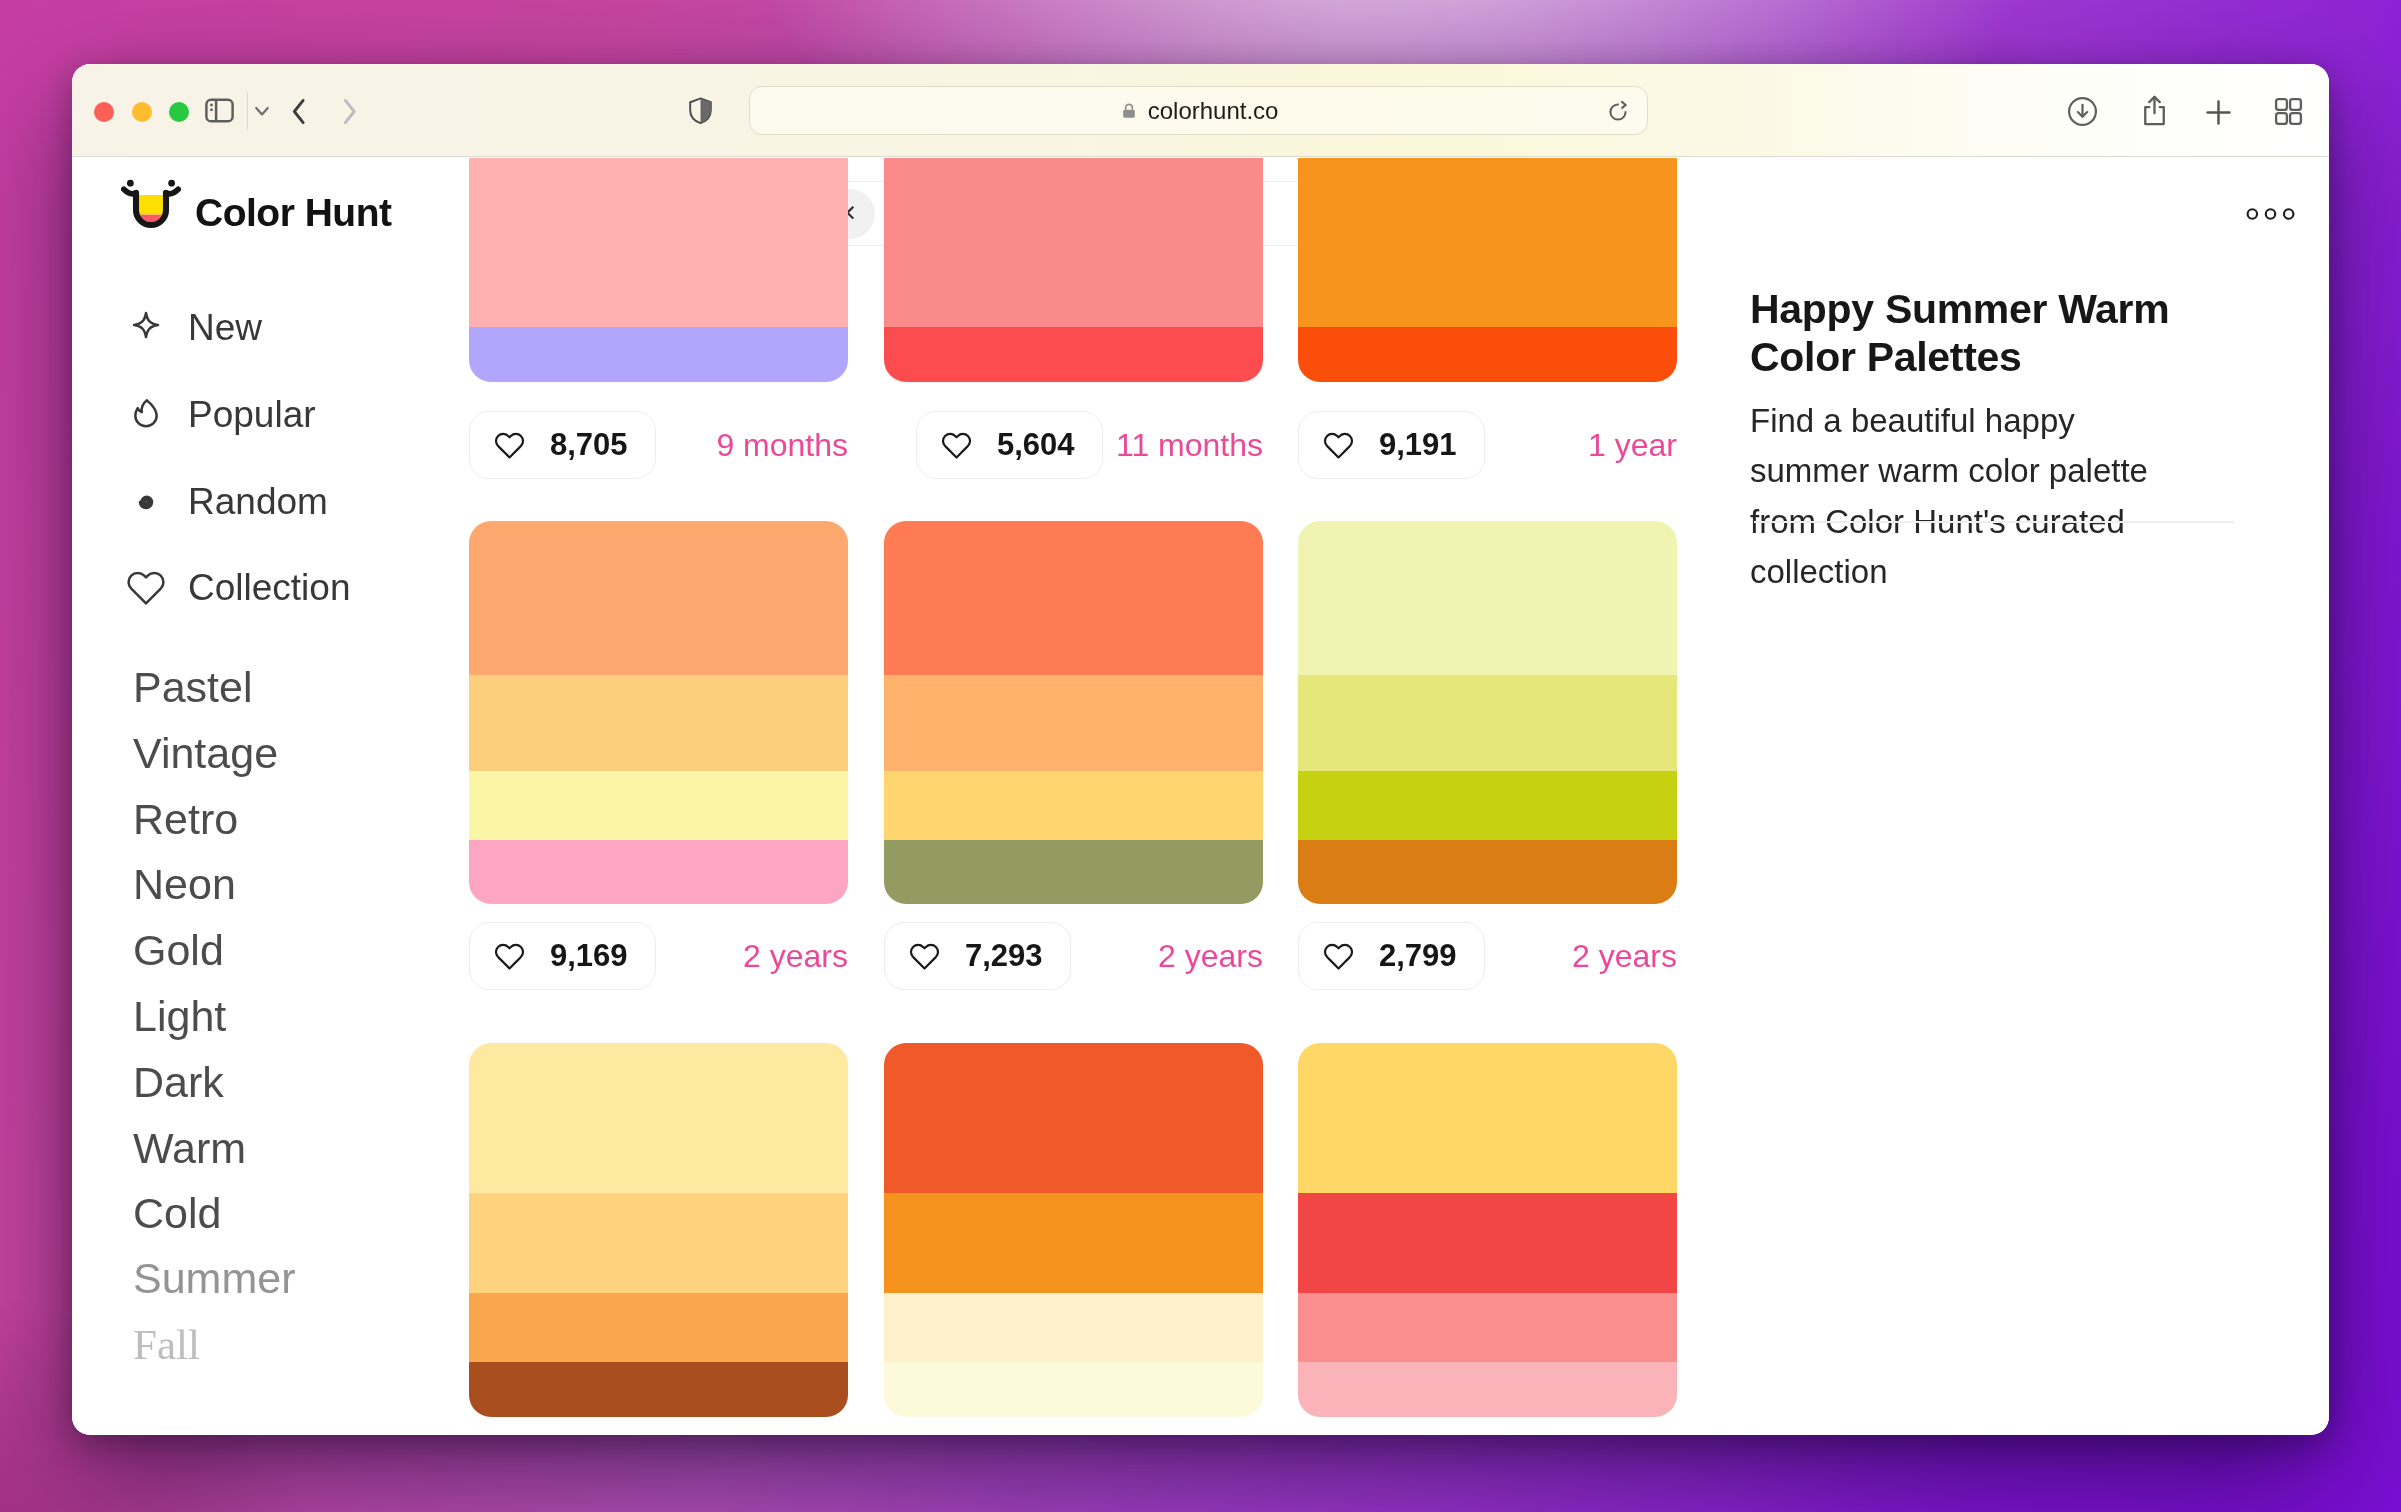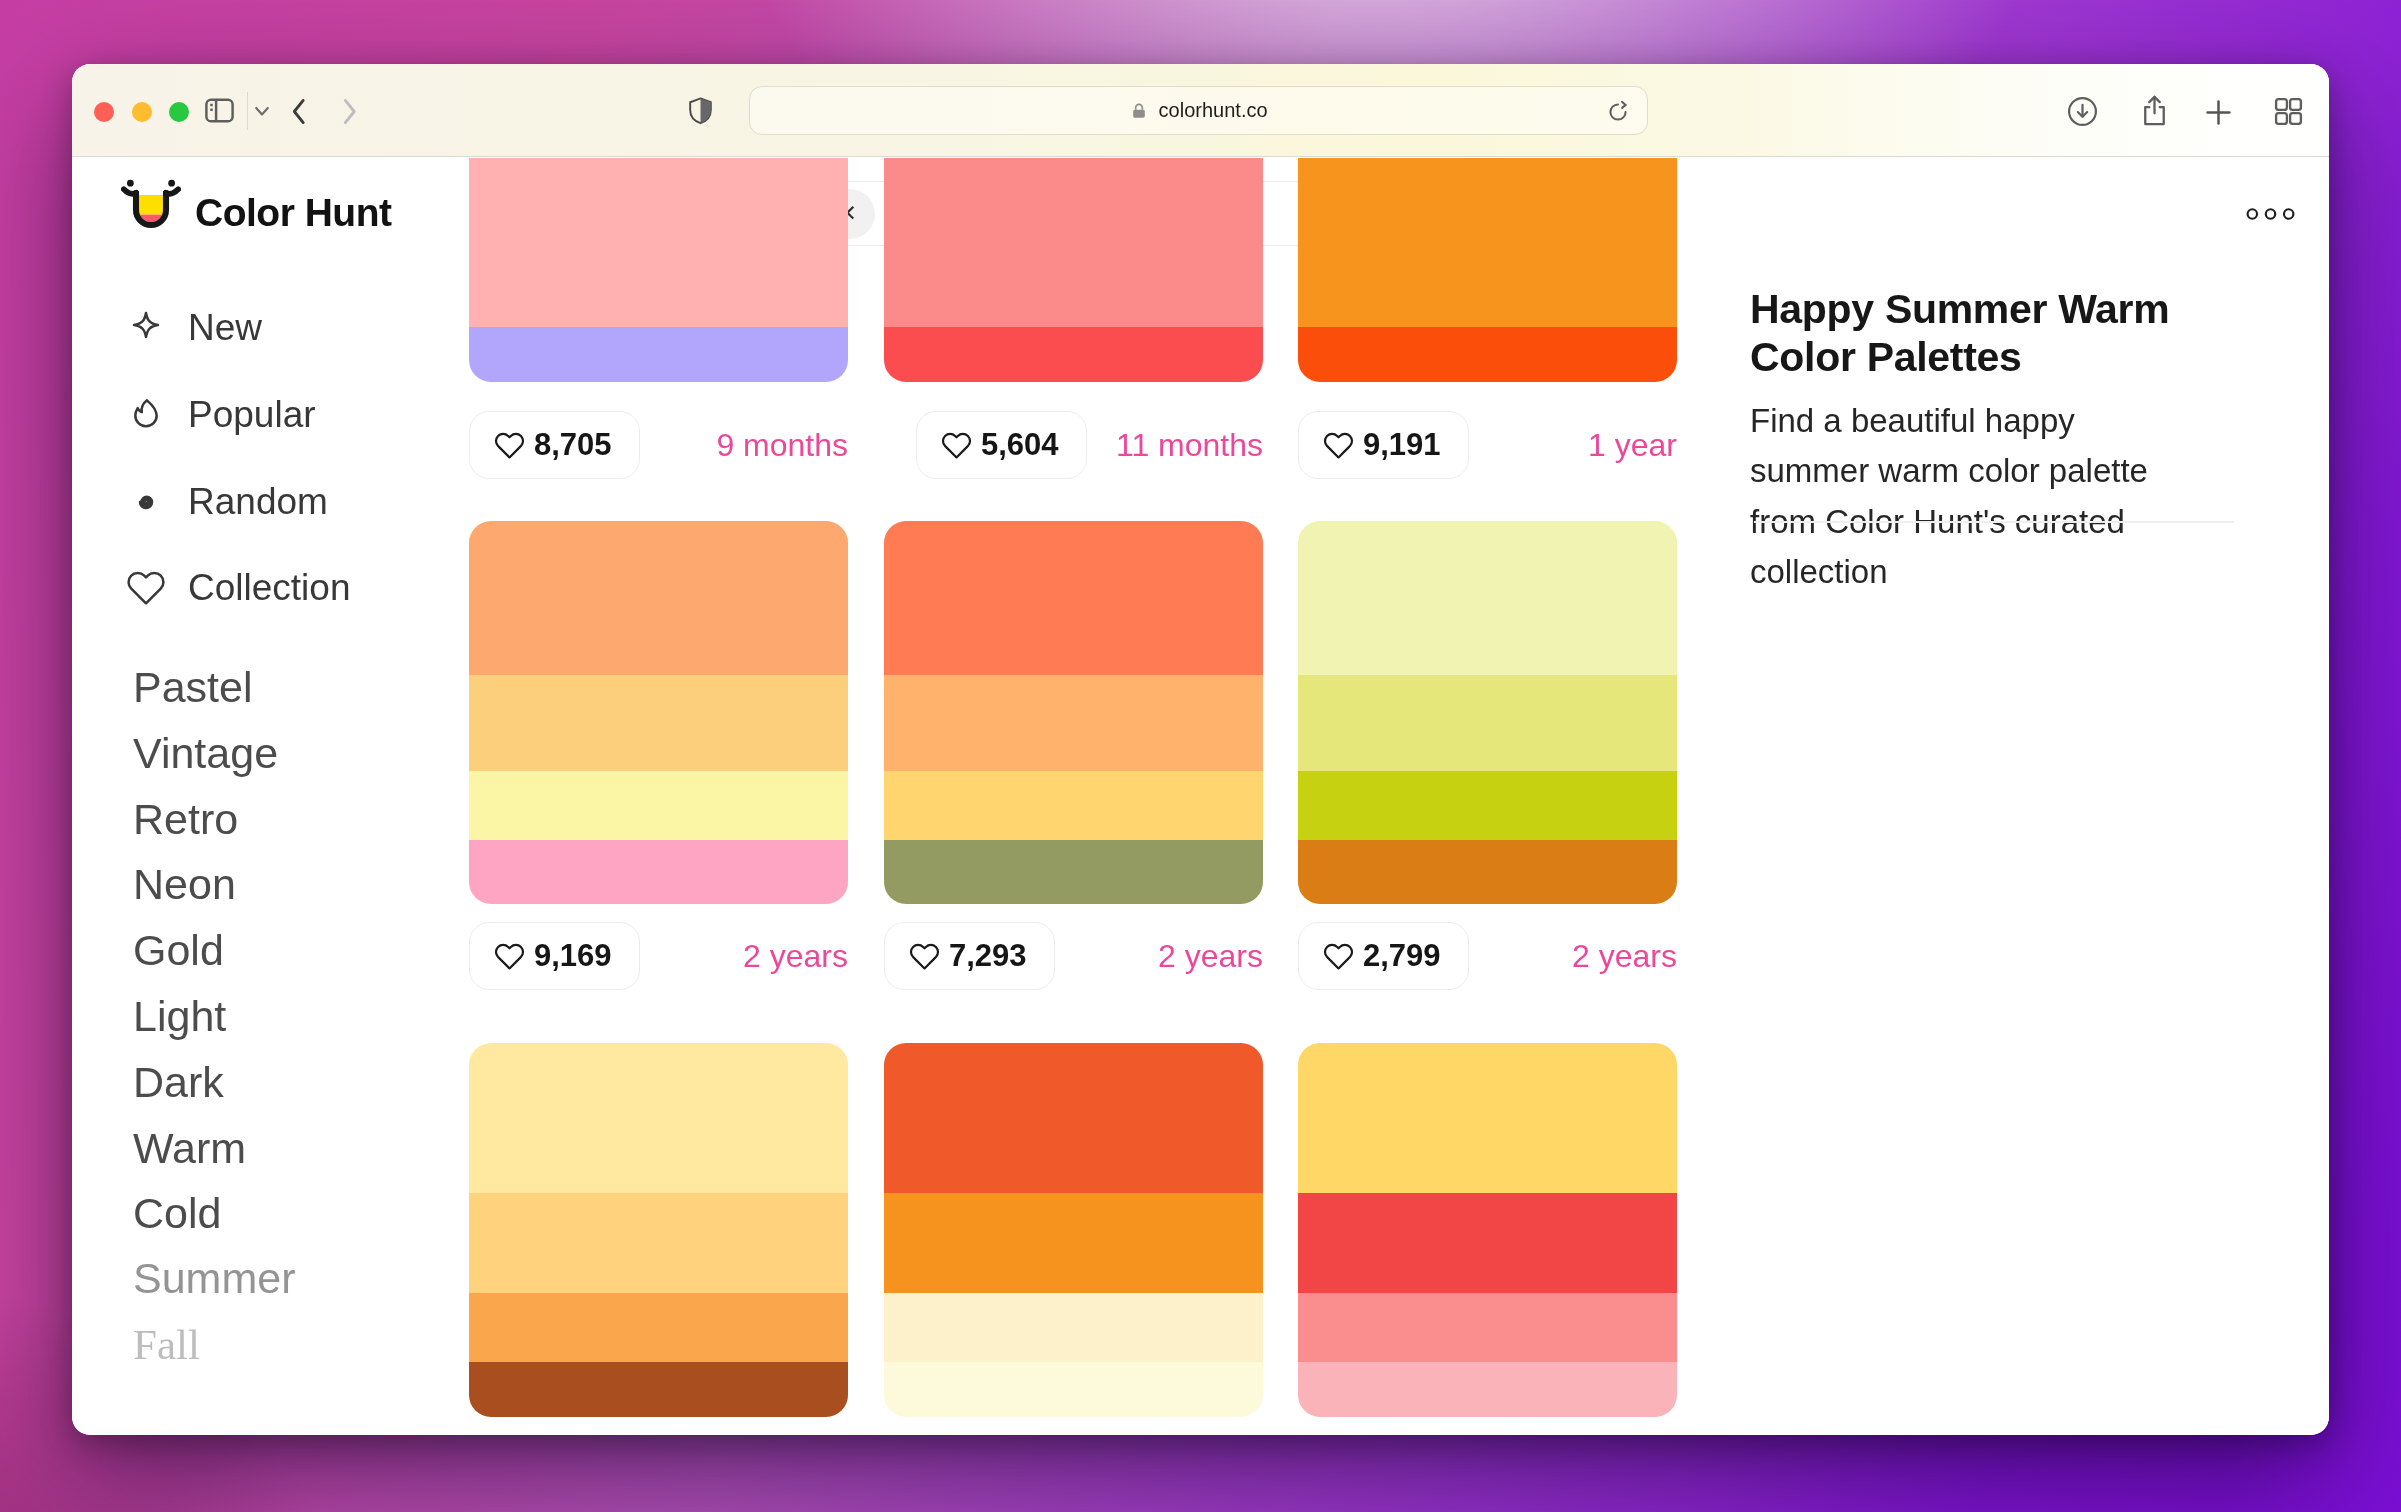--- a/index.html
+++ b/index.html
@@ -14,21 +14,21 @@
   .window{position:absolute;left:72px;top:64px;width:2257px;height:1371px;border-radius:18.3px;
     overflow:hidden;background:#fff;box-shadow:0 46px 119px rgba(20,0,45,.55),0 9.2px 31px rgba(0,0,0,.3);}
   
   .toolbar{position:relative;height:93px;border-bottom:0.9px solid #dcdad0;
     background:linear-gradient(90deg,#f7f3e8 0%,#f8f5e4 38%,#faf7da 60%,#fbf9e4 74%,#fdfdf6 86%,#ffffff 100%);}
   .tl{position:absolute;top:38px;width:20px;height:20px;border-radius:50%;}
   .tb{position:absolute;color:#5e5e5e;}
   .tb svg{display:block;}
   .urlbar{position:absolute;left:677px;top:22px;width:899px;height:49px;border-radius:13px;
     background:rgba(255,253,246,.6);border:0.9px solid #e0dcc8;display:flex;align-items:center;justify-content:center;gap:9.2px;}
-  .url-text{font-size:20px;color:#1c1c1c;text-align:right;}
+  .url-text{font-size:24px;color:#1c1c1c;text-align:right;}
   .vdiv{position:absolute;top:27.5px;width:0.9px;height:38px;background:#ddd9cd;}
   
   .page{position:absolute;left:0;top:94px;right:0;bottom:0;background:#fff;overflow:hidden;border-radius:14px;}
   .logo{position:absolute;left:49px;top:18.3px;}
   .logo-text{position:absolute;left:123px;top:33px;font-size:39px;font-weight:700;color:#121212;letter-spacing:-0.5px;}
   .tagbar{position:absolute;left:403px;top:23px;width:1198px;height:65px;border:1.8px solid #ececec;border-radius:34px;
     display:flex;align-items:center;padding:0 26px 0 7.3px;gap:9.2px;background:#fff;}
   .tag-pill{height:50px;background:#f1f1f2;border-radius:26px;display:flex;align-items:center;padding-left:22px;font-size:27.5px;color:#2b2b2b;}
   .tag-sep{width:1.8px;height:50px;background:#e3e3e3;margin-left:20px;}
   .tag-x{padding:0 18.3px;font-size:23px;color:#2f2f2f;cursor:pointer;}
@@ -41,21 +41,21 @@
   .cat{position:absolute;left:61px;height:40px;display:flex;align-items:center;font-size:43px;color:#4c4c4c;}
   .cat.muted{color:#949494;}
   .cat.faint{color:#bdbdbd;}
   
   .grid{position:absolute;left:397px;top:0;width:1208px;height:100%;}
   .card{position:absolute;width:379px;}
   .pal{width:379px;overflow:hidden;border-radius:22px;}
   .pal.cut{border-radius:0 0 22px 22px;}
   .stripe{width:100%;}
   .meta{position:absolute;left:0;right:0;height:68px;display:flex;align-items:center;}
-  .like-btn{display:flex;align-items:center;gap:9px;height:68px;padding:0 27.5px 0 24px;border:1.8px solid #ededed;
+  .like-btn{display:flex;align-items:center;gap:25px;height:68px;padding:0 27.5px 0 24px;border:1.8px solid #ededed;
     border-radius:20px;background:#fff;font-size:31px;font-weight:700;color:#161616;}
   .like-btn svg{display:block;}
   .age{margin-left:auto;font-size:32px;color:#ec4899;}
   
   .panel{position:absolute;left:1678px;top:0;width:489px;}
   .panel-title{position:absolute;top:128px;width:467px;font-size:41px;font-weight:700;color:#171717;line-height:1.17;letter-spacing:-0.3px;}
   .panel-desc{position:absolute;top:238px;width:439px;font-size:33px;line-height:1.53;color:#262626;}
   .panel-divider{position:absolute;top:363px;left:3.7px;width:480px;height:1.8px;background:#f0eeea;}
 </style>
 </head>

